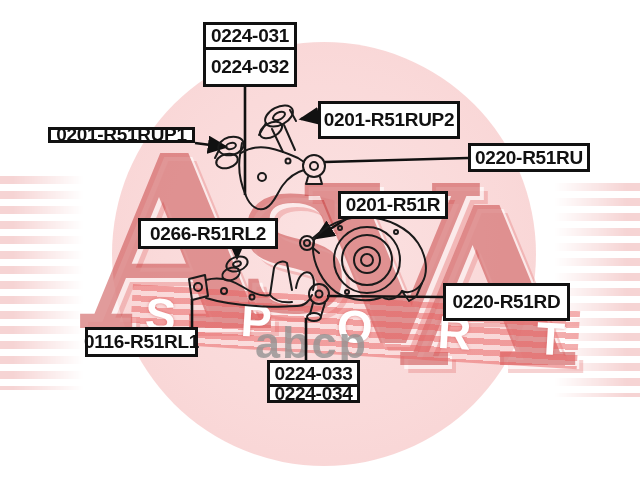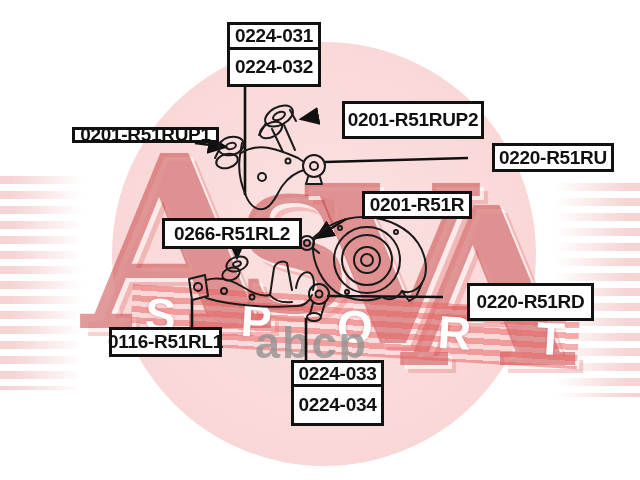--- a/index.html
+++ b/index.html
@@ -40,21 +40,21 @@
     text-shadow:0 0 3px rgba(214,80,80,.65);}
 
   .wm-abcp{position:absolute;left:255px;top:320px;font-size:45px;font-weight:700;
     color:rgba(148,146,146,.8);letter-spacing:2px;line-height:1;}
 
   
   svg.art{position:absolute;left:0;top:0;z-index:5;}
 
   .plabel{position:absolute;z-index:10;box-sizing:border-box;background:#ffffff;
     border:3px solid #111111;color:#111111;display:flex;align-items:center;justify-content:center;
-    font-weight:700;font-size:19px;letter-spacing:-0.3px;white-space:nowrap;margin-left:24px;}
+    font-weight:700;font-size:19px;letter-spacing:-0.3px;white-space:nowrap;}
 </style>
 </head>
 <body>
 
 <div id="stage">
 
   <div class="wm-circle"></div>
   <div class="wm-stripes left"></div>
   <div class="wm-stripes right"></div>
 
@@ -149,14 +149,14 @@
   <div class="plabel" style="left:203px;top:22px;width:94px;height:28px">0224-031</div>
   <div class="plabel" style="left:203px;top:47px;width:94px;height:40px">0224-032</div>
   <div class="plabel" style="left:318px;top:101px;width:142px;height:38px">0201-R51RUP2</div>
   <div class="plabel" style="left:48px;top:127px;width:147px;height:16px">0201-R51RUP1</div>
   <div class="plabel" style="left:468px;top:143px;width:122px;height:29px">0220-R51RU</div>
   <div class="plabel" style="left:338px;top:191px;width:110px;height:28px">0201-R51R</div>
   <div class="plabel" style="left:138px;top:218px;width:140px;height:31px">0266-R51RL2</div>
   <div class="plabel" style="left:443px;top:283px;width:127px;height:38px">0220-R51RD</div>
   <div class="plabel" style="left:85px;top:327px;width:113px;height:30px">0116-R51RL1</div>
   <div class="plabel" style="left:267px;top:360px;width:93px;height:27px">0224-033</div>
-  <div class="plabel" style="left:267px;top:384px;width:93px;height:42px">0224-034</div>
+  <div class="plabel" style="left:267px;top:384px;width:93px;height:19px">0224-034</div>
 </div>
 
 </body></html>

